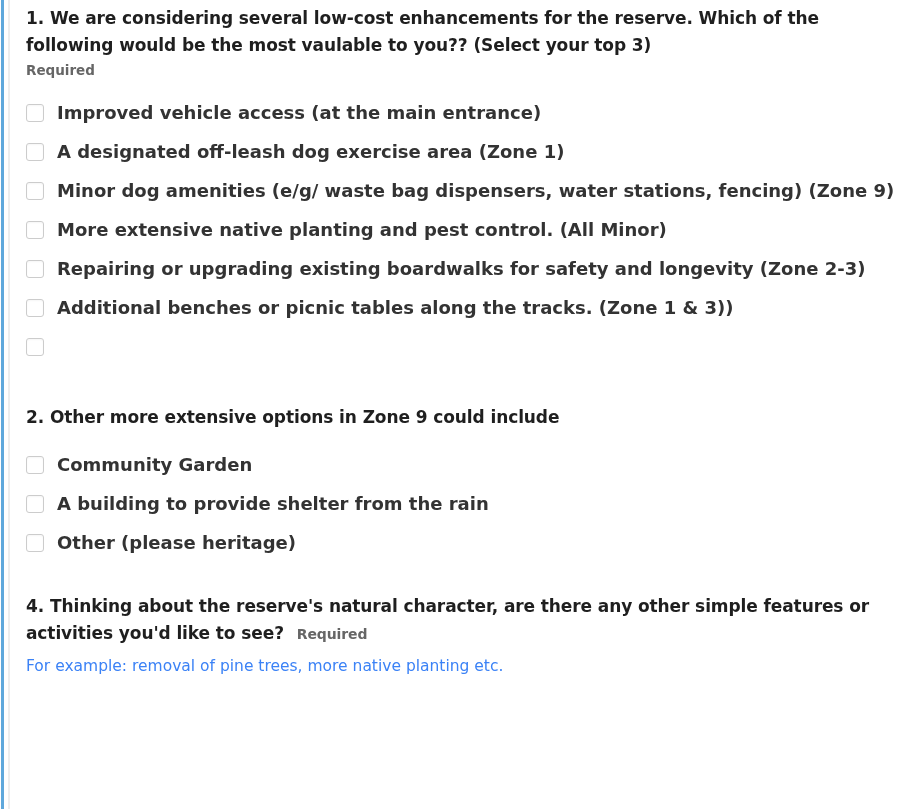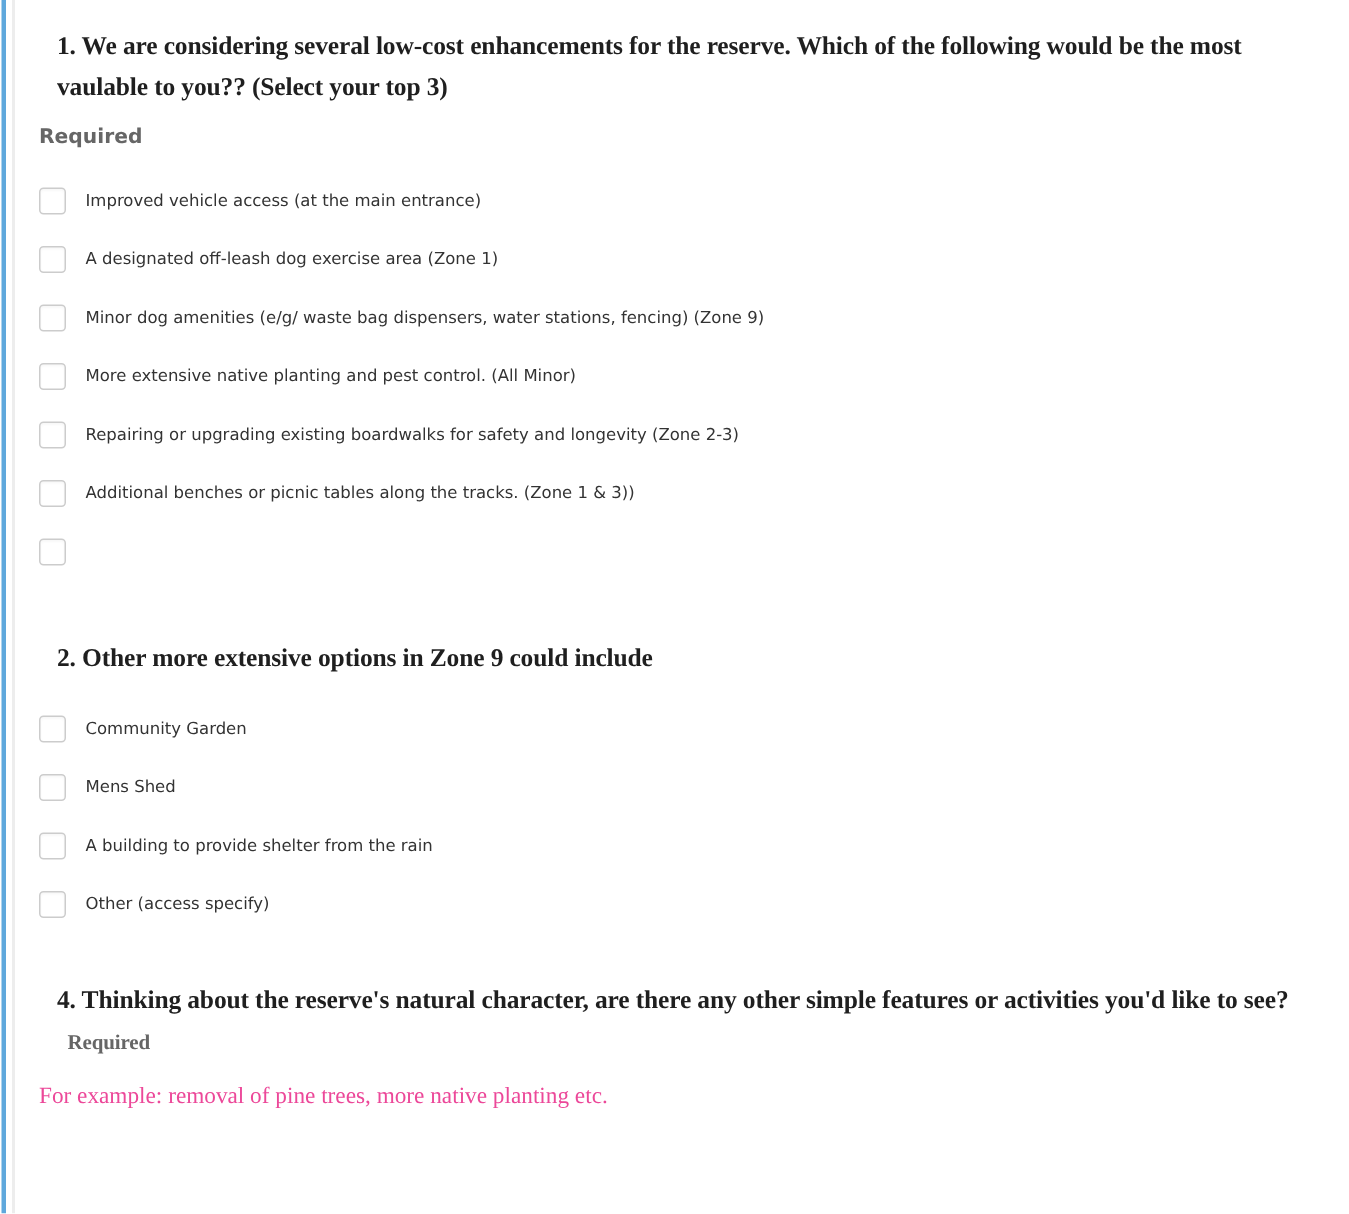--- a/index.html
+++ b/index.html
@@ -18,27 +18,26 @@
     background: #5fa8dc;
   }
   .faint-line {
     position: absolute; left: 8px; top: 0;
     width: 2px; height: 100%;
     background: #ededed;
   }
   .content { padding: 5px 26px 0 26px; }
 
   .q-title {
-    margin: 12px;
+    margin: 0;
     font-size: 17px;
     font-weight: 700;
     color: #1f1f1f;
     line-height: 27px;
     letter-spacing: -0.1px;
-    font-family: Liberation Serif, serif;
   }
   .q1-title { max-width: 795px; }
   .q3-title { max-width: 852px; }
 
   .q-required {
     margin-top: 3px;
     font-size: 13.5px;
     font-weight: 700;
     color: #666666;
     line-height: 17px;
@@ -54,42 +53,42 @@
   .checkbox {
     flex: 0 0 auto;
     width: 18px; height: 18px;
     border: 1px solid #cccccc;
     border-radius: 3px;
     background: #ffffff;
     box-shadow: inset 0 1px 2px rgba(0,0,0,0.04);
     margin-right: 13px;
   }
   .opt-label {
-    font-size: 11px;
+    font-size: 18px;
     color: #333333;
     line-height: 20px;
     white-space: nowrap;
+    font-weight: bold;
   }
 
   .question-2 { margin-top: 38px; }
   .question-3 { margin-top: 31px; }
 
   .inline-required {
     font-size: 14px;
     font-weight: 700;
     color: #666666;
     margin-left: 7px;
   }
 
   .hint {
     margin-top: 8px;
     font-size: 15.5px;
-    color: #ec4899;
+    color: #3b82f6;
     line-height: 20px;
-    font-family: Liberation Serif, serif;
   }
 </style>
 </head>
 <body>
 
 <div class="accent-line"></div>
 <div class="faint-line"></div>
 
 <div class="content">
 
@@ -129,29 +128,25 @@
 
   <section class="question question-2">
     <h2 class="q-title">2. Other more extensive options in Zone 9 could include</h2>
     <div class="options">
       <label class="opt-row">
         <span class="checkbox" role="checkbox" aria-checked="false"></span>
         <span class="opt-label">Community Garden</span>
       </label>
       <label class="opt-row">
         <span class="checkbox" role="checkbox" aria-checked="false"></span>
-        <span class="opt-label">Mens Shed</span>
-      </label>
-      <label class="opt-row">
-        <span class="checkbox" role="checkbox" aria-checked="false"></span>
         <span class="opt-label">A building to provide shelter from the rain</span>
       </label>
       <label class="opt-row">
         <span class="checkbox" role="checkbox" aria-checked="false"></span>
-        <span class="opt-label">Other (access specify)</span>
+        <span class="opt-label">Other (please heritage)</span>
       </label>
     </div>
   </section>
 
   <section class="question question-3">
     <h2 class="q-title q3-title">
       <span>4. Thinking about the reserve's natural character, are there any other simple features or activities you'd like to see?</span>
       <span class="inline-required">Required</span>
     </h2>
     <div class="hint">For example: removal of pine trees, more native planting etc.</div>

